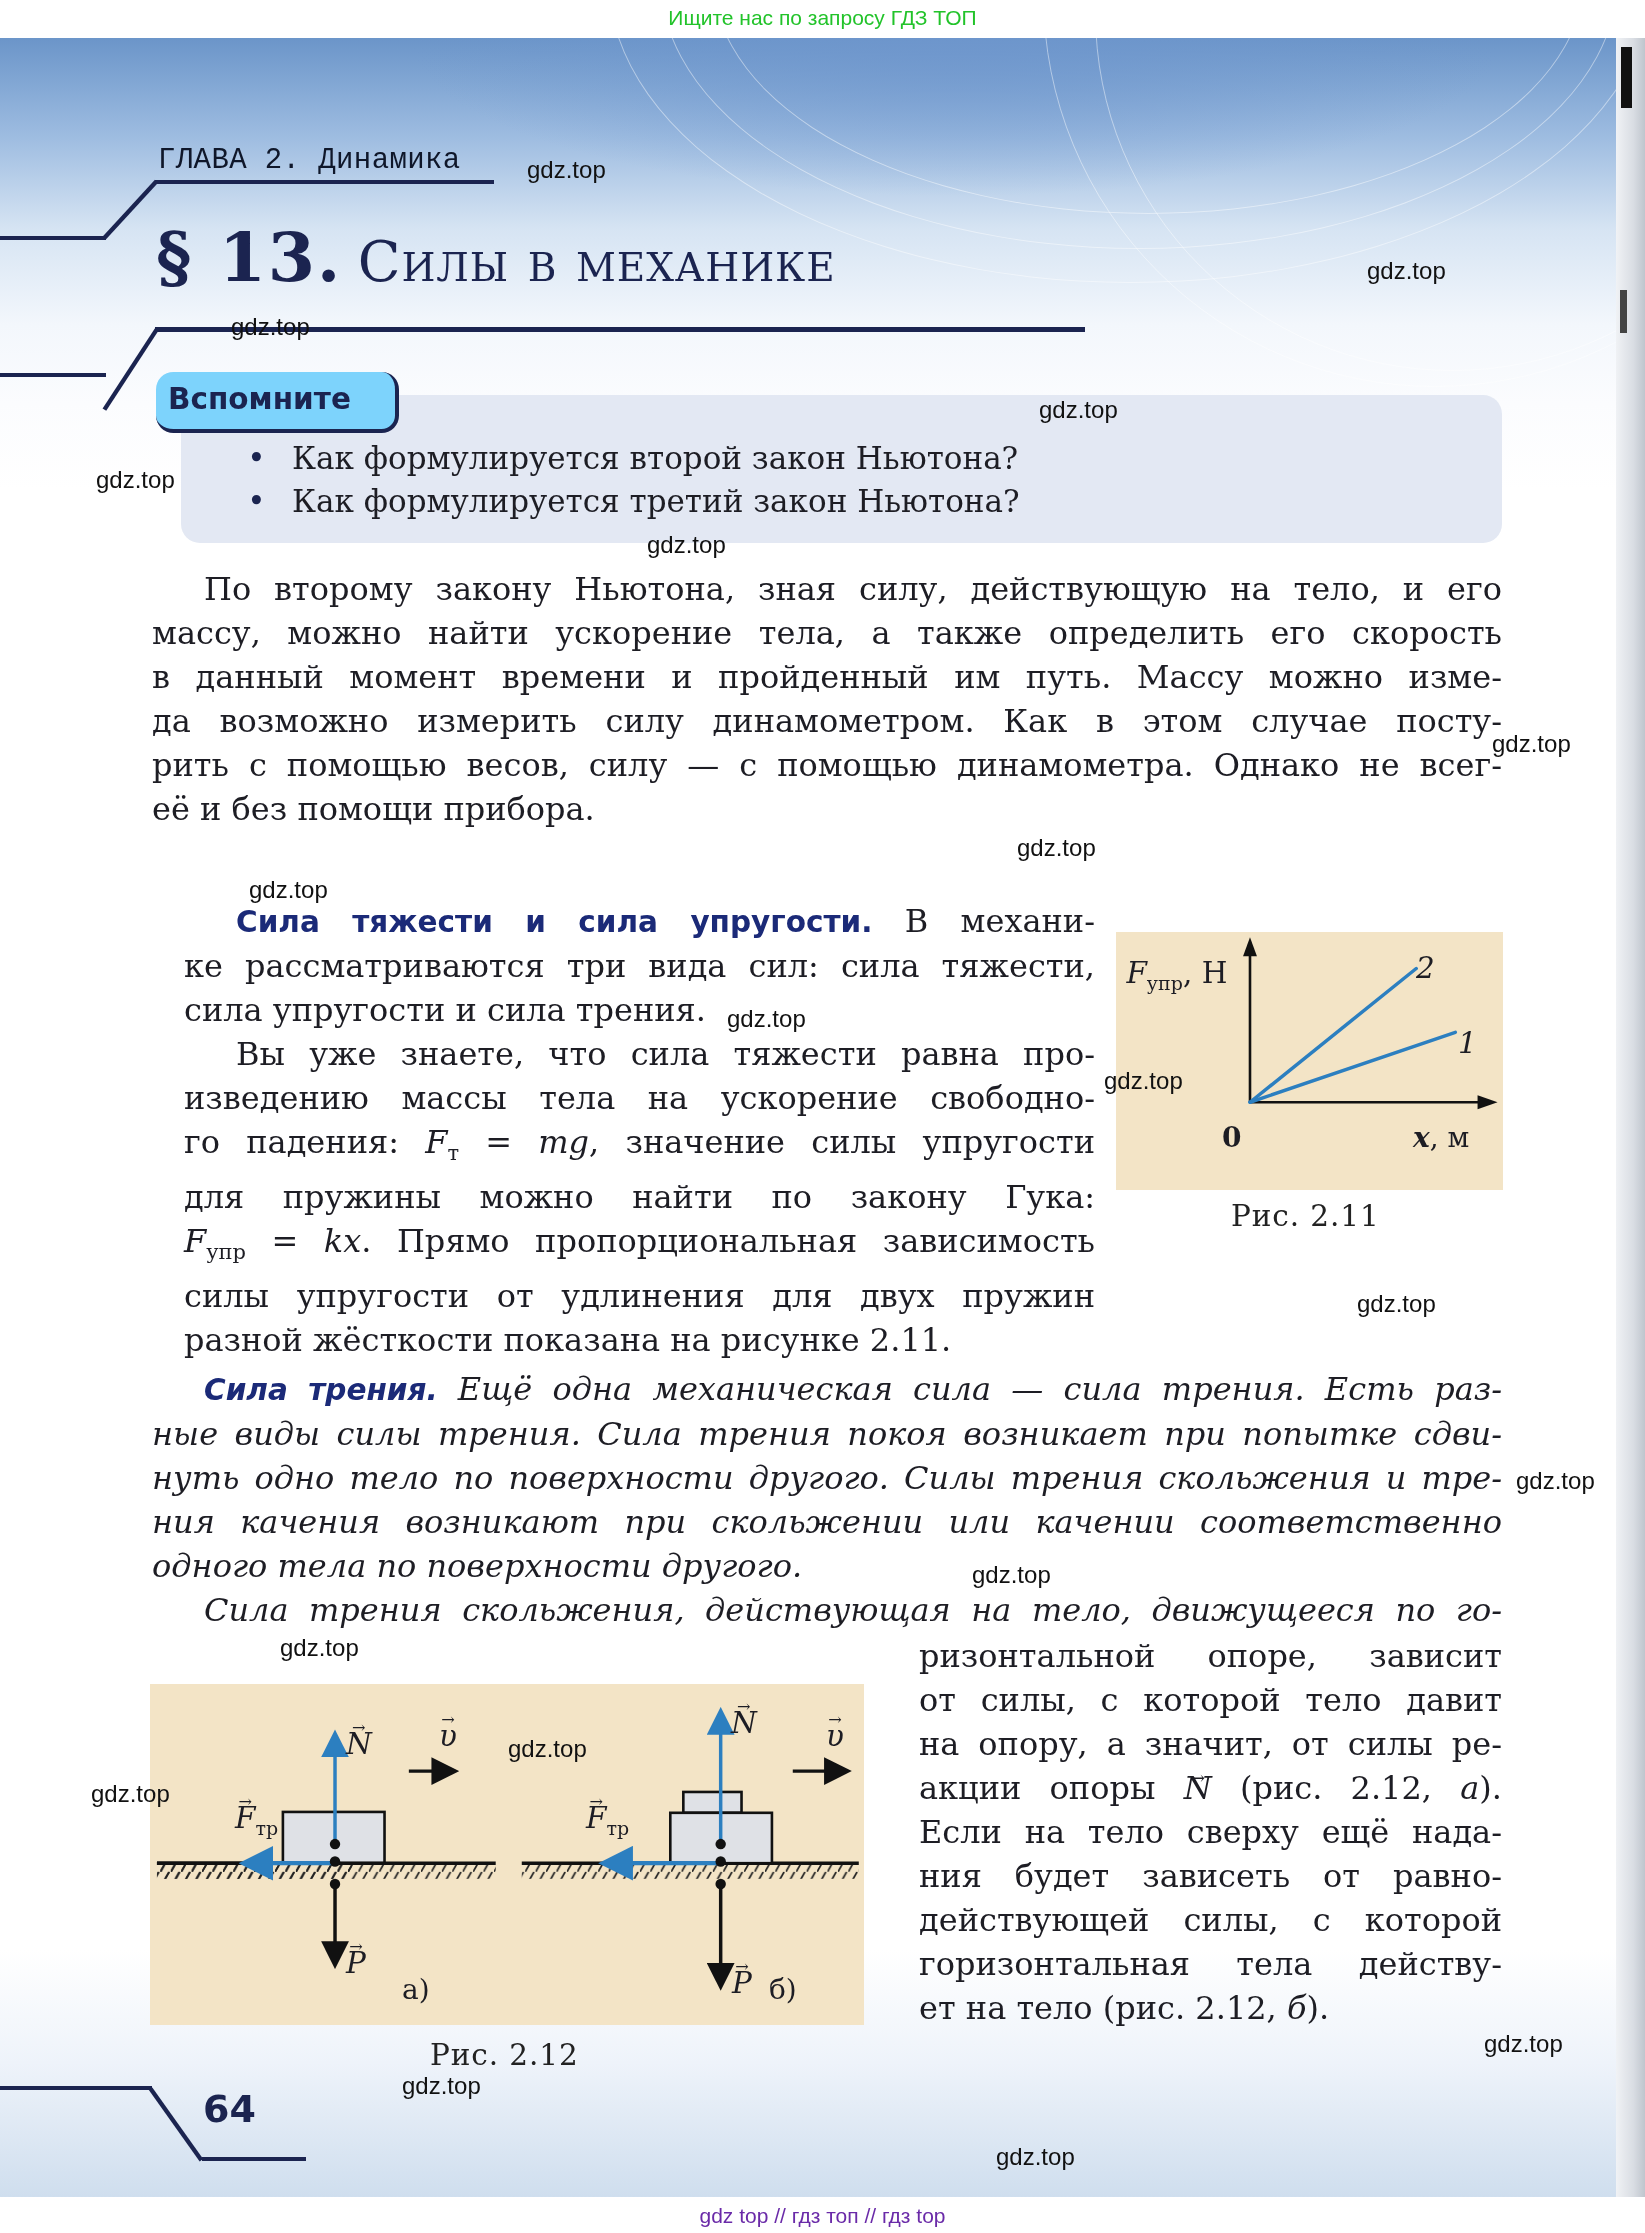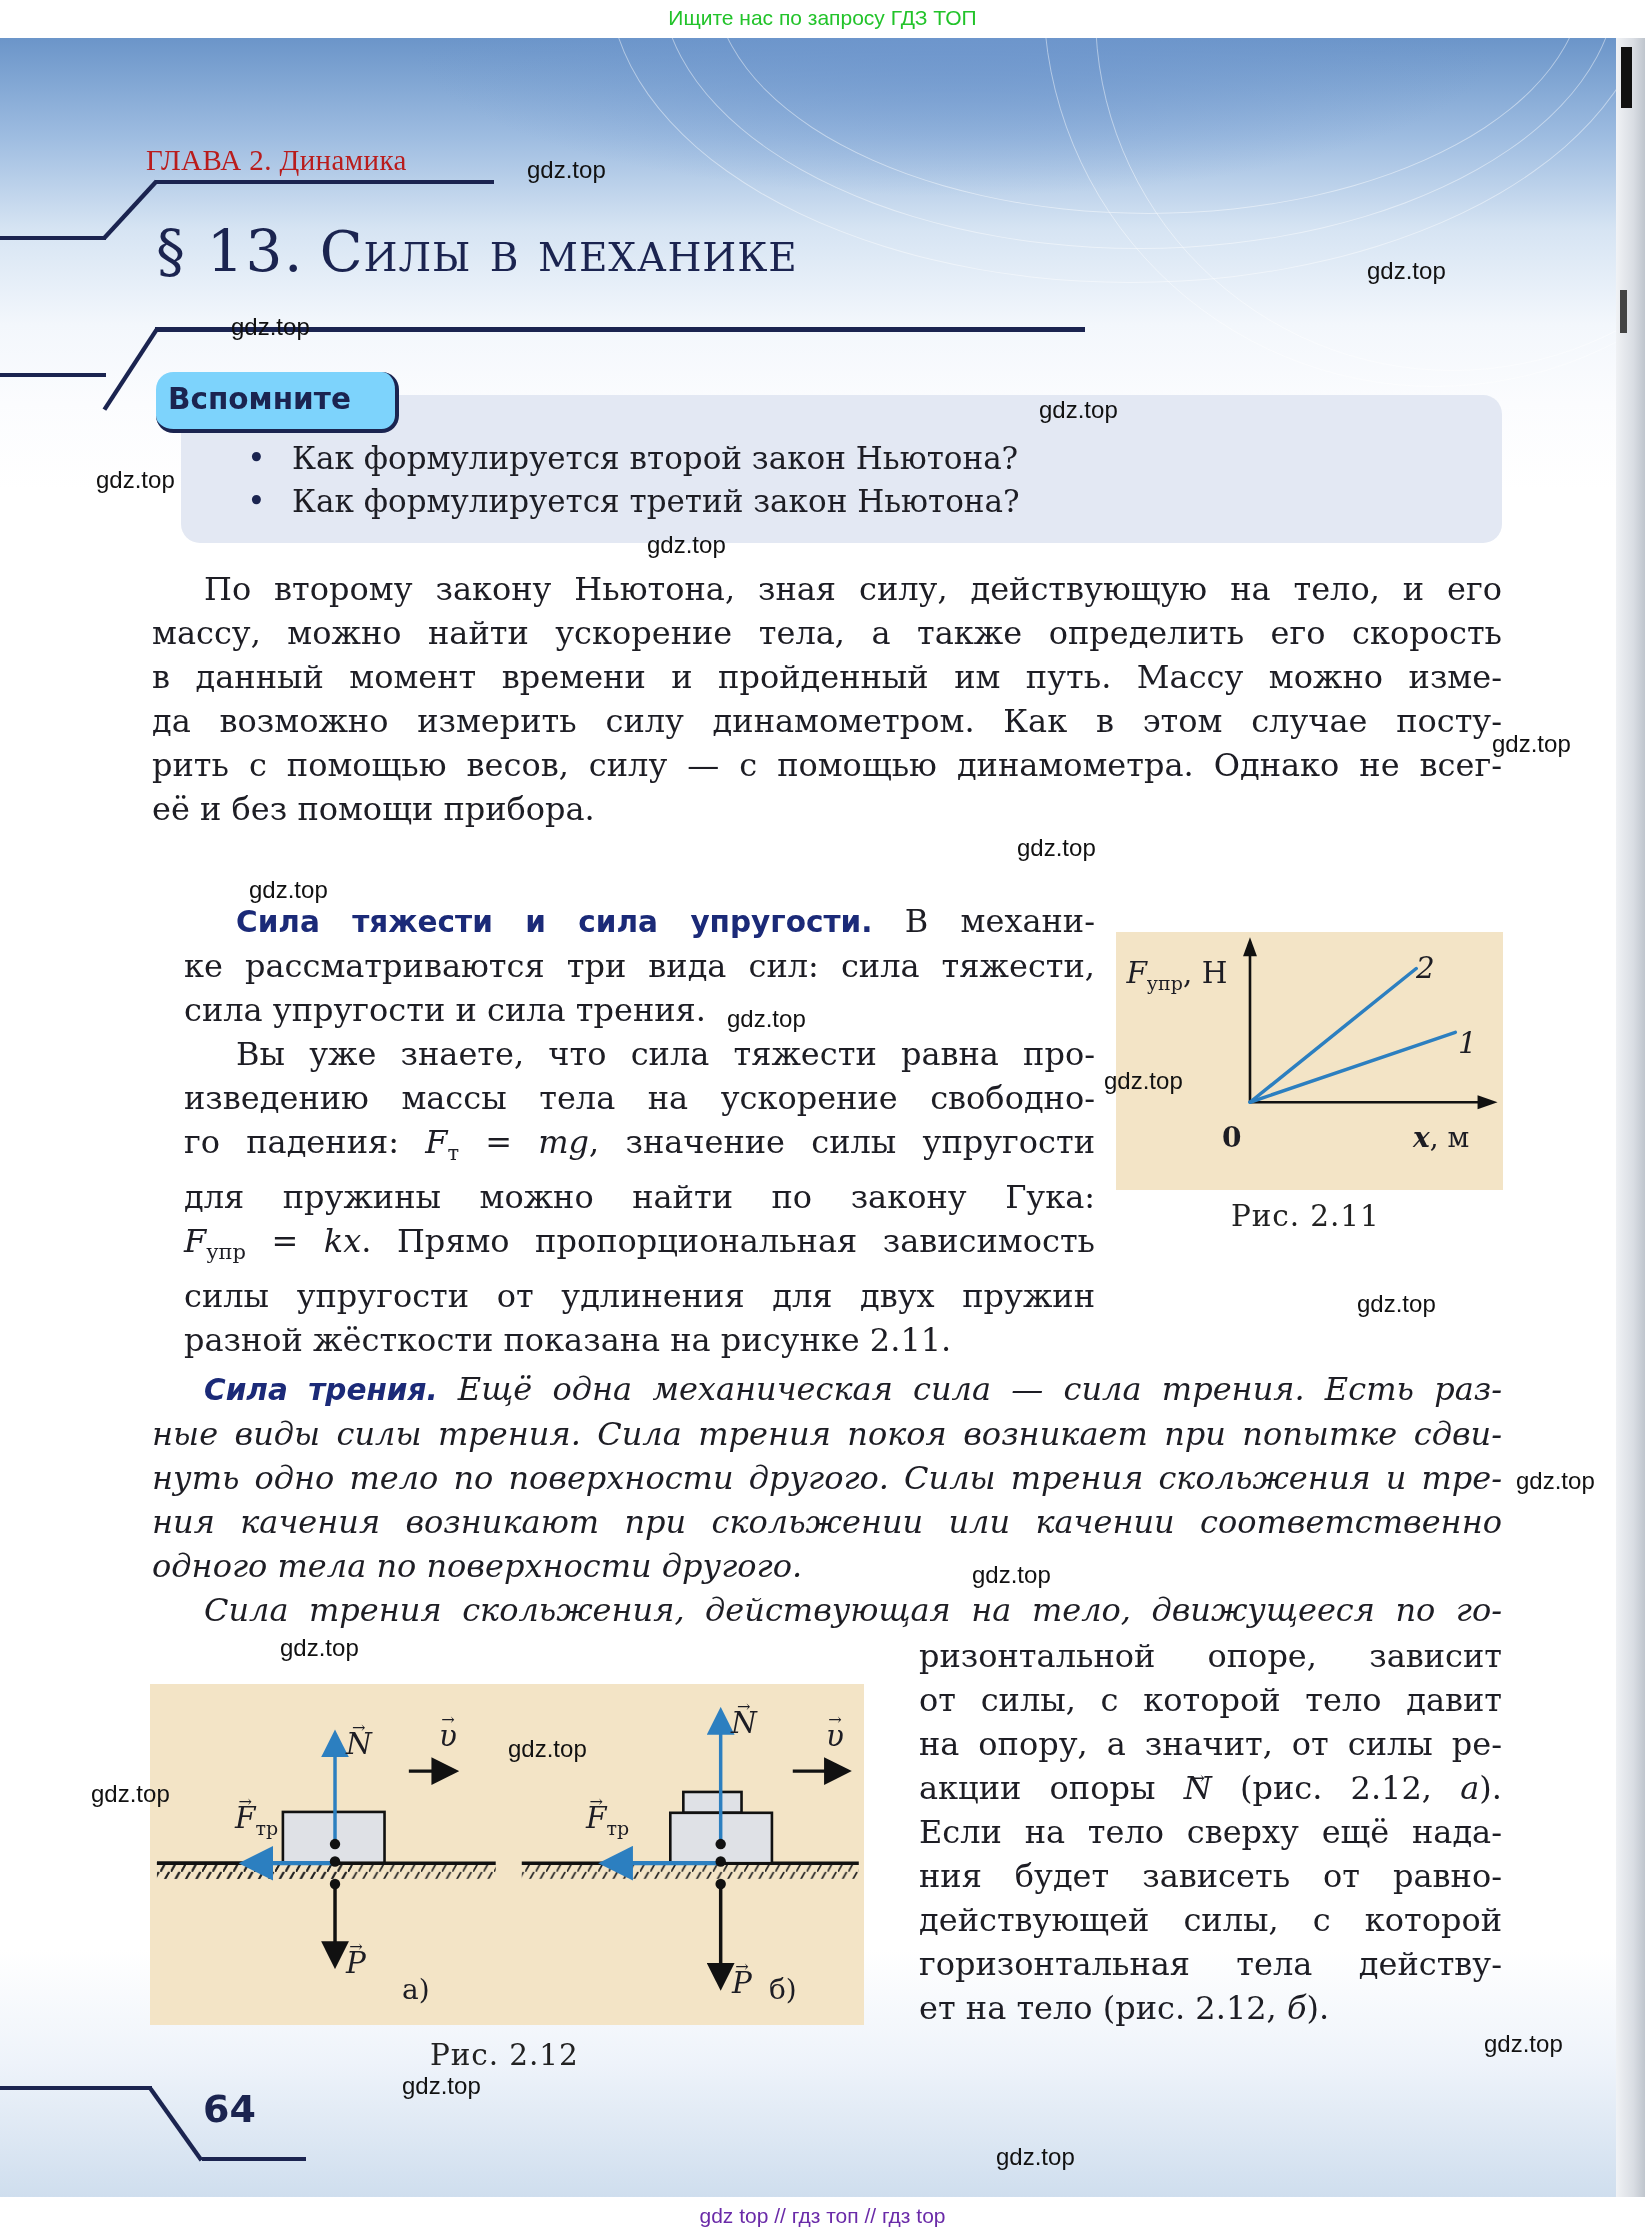--- a/index.html
+++ b/index.html
@@ -29,31 +29,31 @@
     overflow:hidden;
   }
   .page-edge {
     position:absolute; right:0; top:38px; width:29px; height:2159px;
     background:linear-gradient(90deg,#f0f2f5,#d9dde3 60%,#bfc5cd);
   }
   .page-edge .tab { position:absolute; left:5.2px; width:10.4px; background:#111; }
   .swirl { position:absolute; border-radius:50%; border:1.7px solid rgba(255,255,255,0.45); }
 
   .chapter {
-    position:absolute; left:146px; top:144px;
-    font-family:Liberation Serif, serif; font-size:29px; color:#b91c1c;
+    position:absolute; left:158px; top:144px;
+    font-family:Liberation Mono, monospace; font-size:29px; color:#0f172a;
     letter-spacing:0.4px;
   }
   .deco-line { position:absolute; background:#1b2450; }
 
   .section-title {
     position:absolute; left:156px; top:217px; white-space:nowrap;
     color:#1b2450;
   }
-  .section-title .num { font-family:"DejaVu Serif", serif; font-size:58px; letter-spacing:1.7px; }
+  .section-title .num { font-family:"DejaVu Serif", serif; font-size:68px; letter-spacing:1.7px;font-weight:bold; }
   .section-title .name { font-family:"DejaVu Serif", serif; font-size:56px; font-variant:small-caps; margin-left:15.6px; letter-spacing:0.9px; }
 
   .remember-box {
     position:absolute; left:181px; top:395px; width:1321px; height:148px;
     background:#e3e8f3; border-radius:19px;
   }
   .remember-tab {
     position:absolute; left:156px; top:372px; width:243px; height:61px;
     background:#7dd3fc; border-radius:17.4px;
     border-right:4.3px solid #1b2450; border-bottom:4.3px solid #1b2450;

